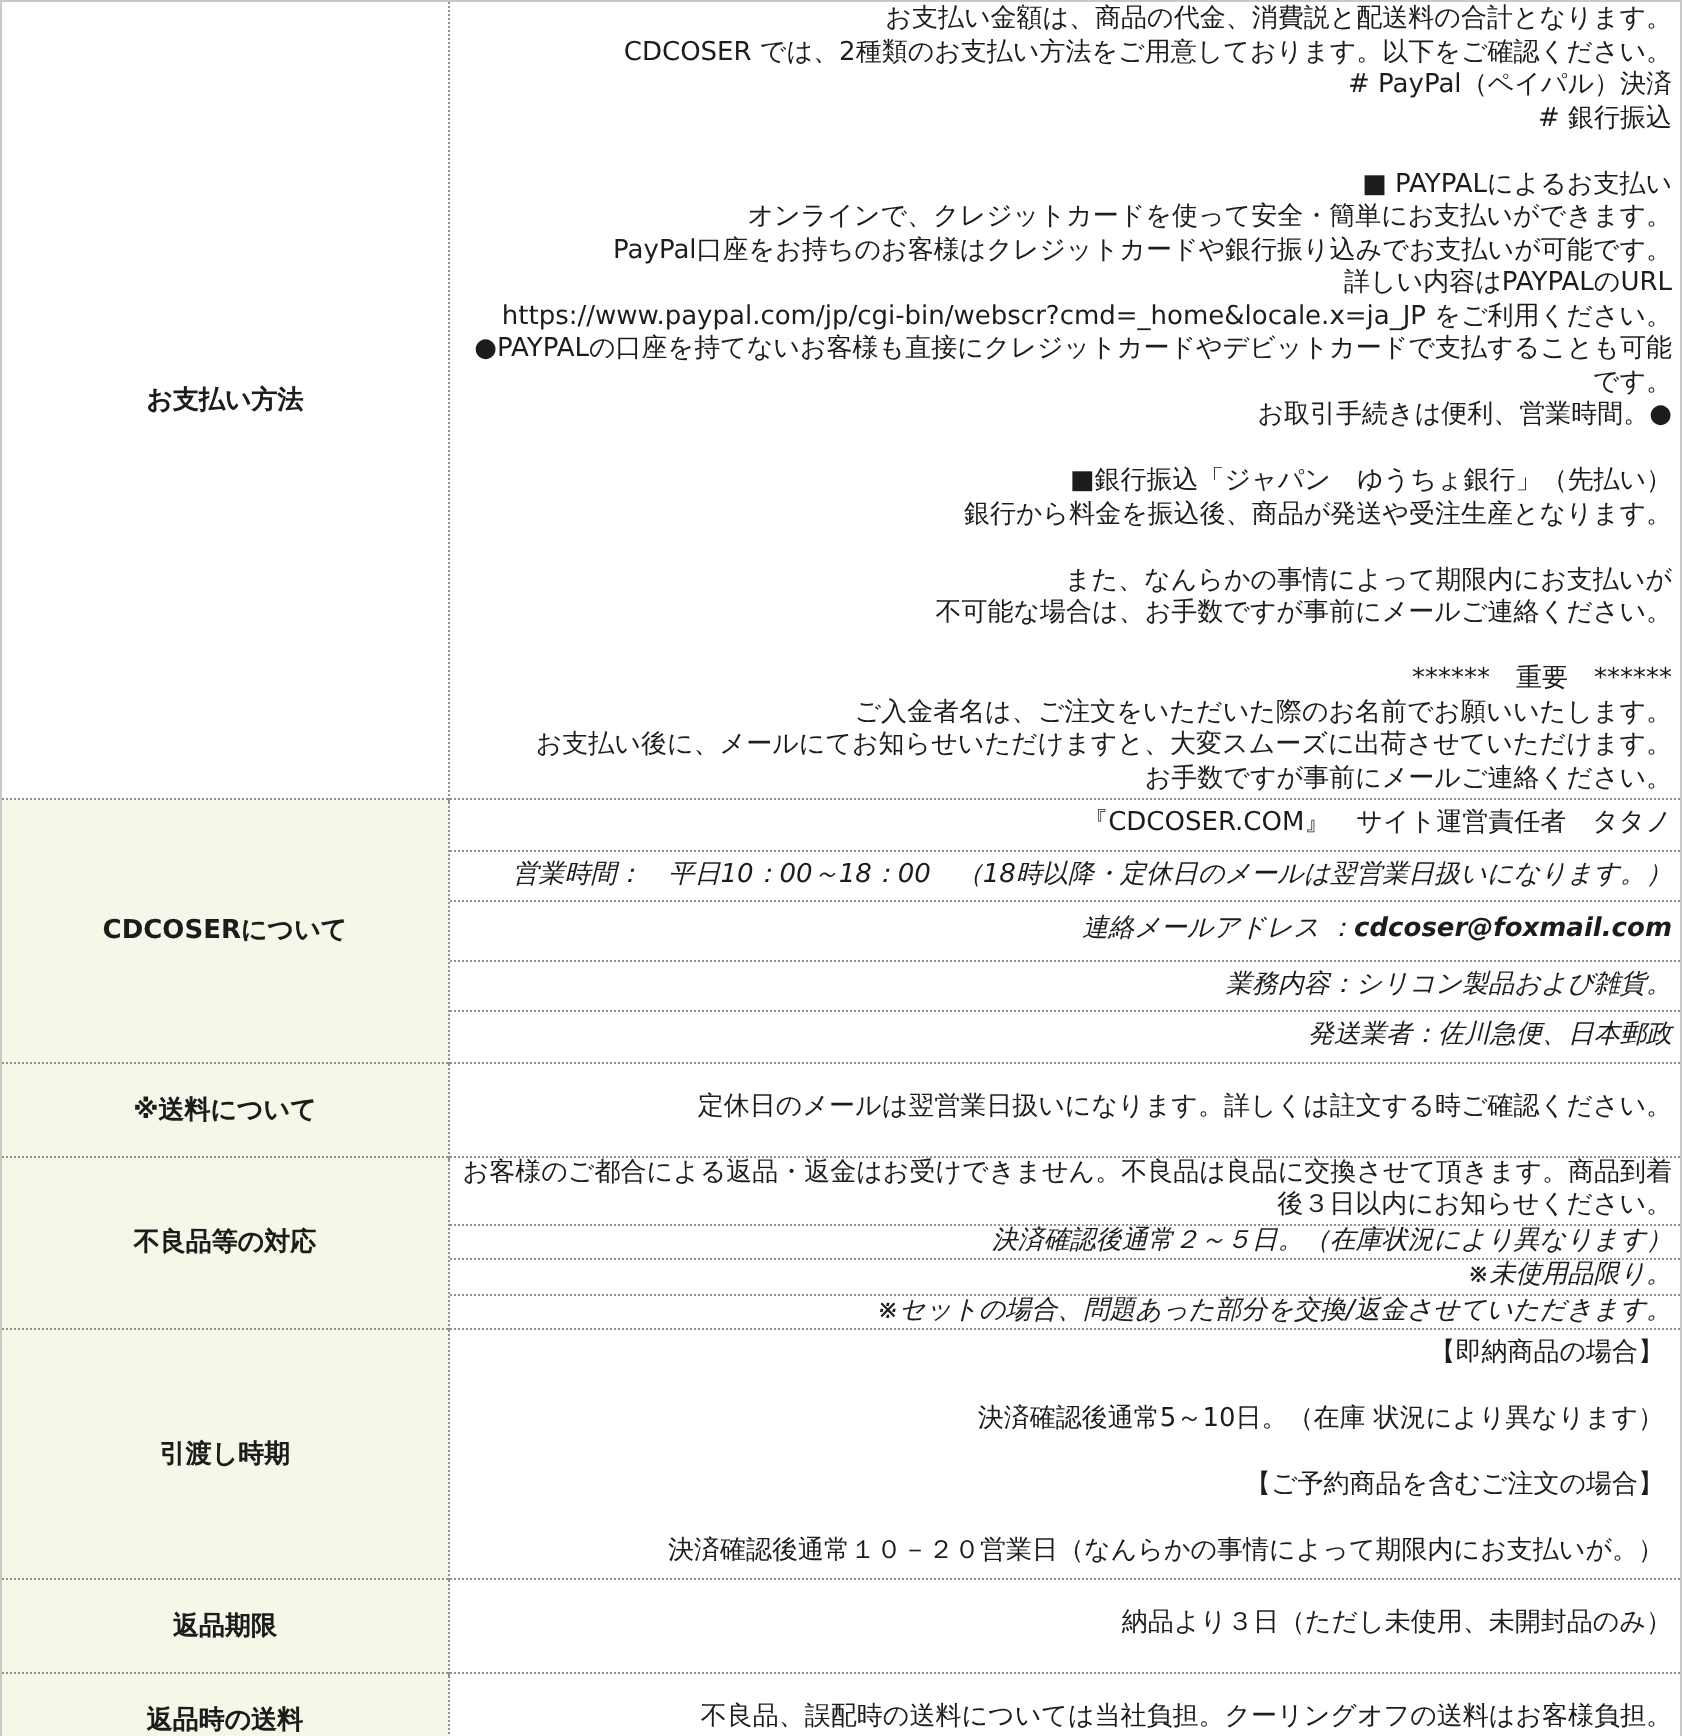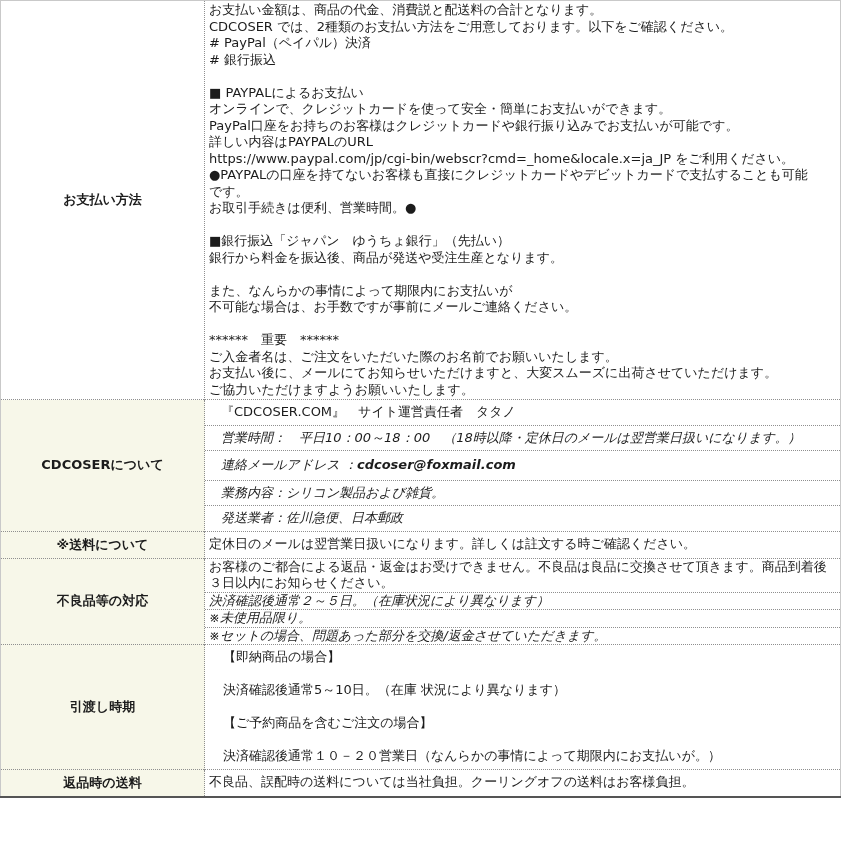--- a/index.html
+++ b/index.html
@@ -26,41 +26,41 @@
     border-right:1px solid var(--outer);
     border-bottom:2px solid var(--bottom);
   }
   th.row-header{
     width:195px;
     background:var(--cream);
     font-weight:bold;
     text-align:center;
     vertical-align:middle;
     font-size:13px;
-    padding:4px;
+    padding:14px;
     border-right:1px dotted var(--bd);
   }
   tr.white-header th.row-header{background:#ffffff;}
   tr + tr th.row-header, tr + tr td.row-content{border-top:1px dotted var(--bd);}
   td.row-content{
     vertical-align:middle;
     padding:0;
     background:#ffffff;
   }
-  .subcell{padding:4px 4px;}
+  .subcell{padding:4px 4px;text-align:right;}
   .subcell + .subcell{border-top:1px dotted var(--bd);font-style:italic;}
   .line{line-height:16.5px;min-height:16.5px;}
   .bold{font-weight:bold;}
   tr[data-row="payment-method"] .subcell{padding:1px 4px;}
-  tr[data-row="about-cdcoser"] .subcell{padding:4px 16px;}
-  tr[data-row="about-cdcoser"] .subcell:nth-child(3){padding:6px 16px;}
+  tr[data-row="about-cdcoser"] .subcell{padding:4px 4px;}
+  tr[data-row="about-cdcoser"] .subcell:nth-child(3){padding:6px 4px;}
   tr[data-row="extra-fees"] .subcell,
   tr[data-row="about-shipping"] .subcell{padding:3px 4px;}
   tr[data-row="defective-items"] .subcell{padding:0 4px;}
-  tr[data-row="delivery-time"] .subcell{padding:4px 18px;}
+  tr[data-row="delivery-time"] .subcell{padding:4px 8px;}
   tr[data-row="payment-deadline"] .subcell{padding:1px 4px;}
   tr[data-row="return-deadline"] .subcell,
   tr[data-row="return-shipping"] .subcell{padding:1px 4px;}
 </style>
 </head>
 <body>
 
 <div class="page">
   <table class="shop-info">
     <tbody>
@@ -84,21 +84,21 @@
               <div class="line">&nbsp;</div>
               <div class="line">■銀行振込「ジャパン　ゆうちょ銀行」（先払い）</div>
               <div class="line">銀行から料金を振込後、商品が発送や受注生産となります。</div>
               <div class="line">&nbsp;</div>
               <div class="line">また、なんらかの事情によって期限内にお支払いが</div>
               <div class="line">不可能な場合は、お手数ですが事前にメールご連絡ください。</div>
               <div class="line">&nbsp;</div>
               <div class="line">******　重要　******</div>
               <div class="line">ご入金者名は、ご注文をいただいた際のお名前でお願いいたします。</div>
               <div class="line">お支払い後に、メールにてお知らせいただけますと、大変スムーズに出荷させていただけます。</div>
-              <div class="line">ご協力いただけますようお願いいたします。</div>
+              <div class="line">お手数ですが事前にメールご連絡ください。</div>
             </div>
           </td>
         </tr>
         <tr data-row="about-cdcoser">
           <th class="row-header">CDCOSERについて</th>
           <td class="row-content">
             <div class="subcell">
               <div class="line">『CDCOSER.COM』　サイト運営責任者　タタノ</div>
             </div>
             <div class="subcell">
@@ -147,20 +147,28 @@
               <div class="line">【即納商品の場合】</div>
               <div class="line">&nbsp;</div>
               <div class="line">決済確認後通常5～10日。（在庫 状況により異なります）</div>
               <div class="line">&nbsp;</div>
               <div class="line">【ご予約商品を含むご注文の場合】</div>
               <div class="line">&nbsp;</div>
               <div class="line">決済確認後通常１０－２０営業日（なんらかの事情によって期限内にお支払いが。）</div>
             </div>
           </td>
         </tr>
+        <tr data-row="return-deadline">
+          <th class="row-header">返品期限</th>
+          <td class="row-content">
+            <div class="subcell">
+              <div class="line">納品より３日（ただし未使用、未開封品のみ）</div>
+            </div>
+          </td>
+        </tr>
         <tr data-row="return-shipping">
           <th class="row-header">返品時の送料</th>
           <td class="row-content">
             <div class="subcell">
               <div class="line">不良品、誤配時の送料については当社負担。クーリングオフの送料はお客様負担。</div>
             </div>
           </td>
         </tr>
       </tbody>
   </table>

